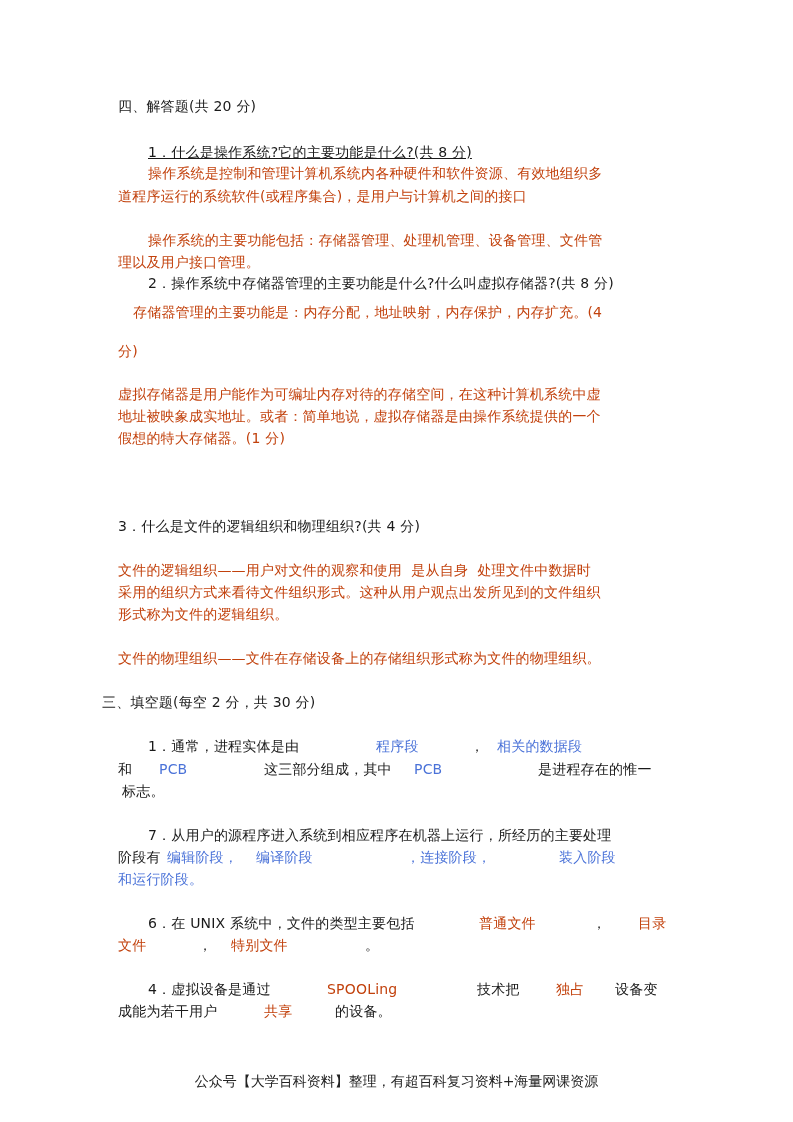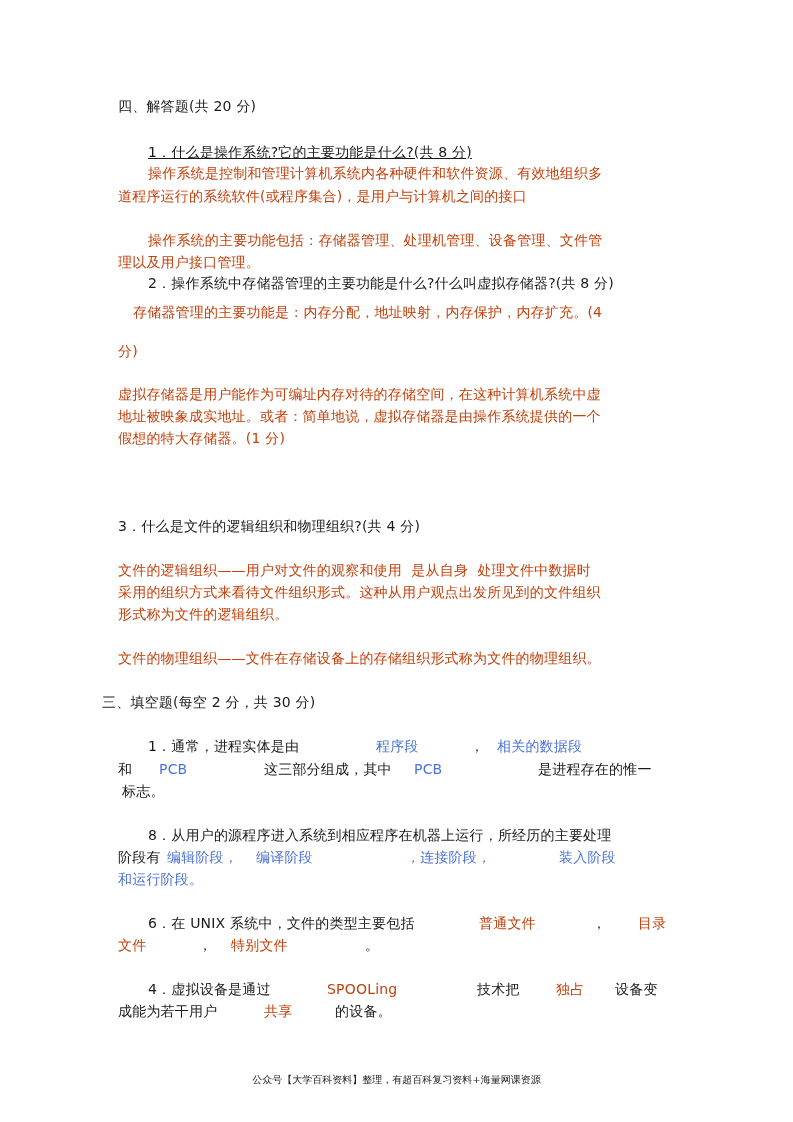--- a/index.html
+++ b/index.html
@@ -10,21 +10,21 @@
   }
   .line {
     position: absolute; left: 0; white-space: pre;
     font-size: 14px; line-height: 20px; letter-spacing: 0.2px;
   }
   .red { color: #c2410c; }
   .blue { color: #4a72d8; }
   .black { color: #1a1a1a; }
   .footer {
     position: absolute; left: 0; width: 793px; top: 1073px;
-    text-align: center; font-size: 10px; color: #222;
+    text-align: center; font-size: 14px; color: #222;
     font-family: "DejaVu Serif", "Liberation Serif", serif;
   }
 </style>
 </head>
 <body>
 
 <div class="line black" style="left:118px; top:96px;">四、解答题(共 20 分)</div>
 
 <div class="line black" style="left:148px; top:142px;text-decoration:underline;">1．什么是操作系统?它的主要功能是什么?(共 8 分)</div>
 <div class="line red" style="left:148px; top:163px;">操作系统是控制和管理计算机系统内各种硬件和软件资源、有效地组织多</div>
@@ -51,21 +51,21 @@
 <div class="line blue" style="left:376px; top:736px;">程序段</div>
 <div class="line black" style="left:470px; top:736px;">，</div>
 <div class="line blue" style="left:497px; top:736px;">相关的数据段</div>
 <div class="line black" style="left:118px; top:759px;">和</div>
 <div class="line blue" style="left:159px; top:759px;">PCB</div>
 <div class="line black" style="left:264px; top:759px;">这三部分组成，其中</div>
 <div class="line blue" style="left:414px; top:759px;">PCB</div>
 <div class="line black" style="left:538px; top:759px;">是进程存在的惟一</div>
 <div class="line black" style="left:122px; top:781px;">标志。</div>
 
-<div class="line black" style="left:148px; top:825px;">8．从用户的源程序进入系统到相应程序在机器上运行，所经历的主要处理</div>
+<div class="line black" style="left:148px; top:825px;">7．从用户的源程序进入系统到相应程序在机器上运行，所经历的主要处理</div>
 <div class="line black" style="left:118px; top:847px;">阶段有</div>
 <div class="line blue" style="left:167px; top:847px;">编辑阶段，</div>
 <div class="line blue" style="left:256px; top:847px;">编译阶段</div>
 <div class="line blue" style="left:406px; top:847px;">，连接阶段，</div>
 <div class="line blue" style="left:559px; top:847px;">装入阶段</div>
 <div class="line blue" style="left:118px; top:869px;">和运行阶段。</div>
 
 <div class="line black" style="left:148px; top:913px;">6．在 UNIX 系统中，文件的类型主要包括</div>
 <div class="line red" style="left:479px; top:913px;">普通文件</div>
 <div class="line black" style="left:592px; top:913px;">，</div>

